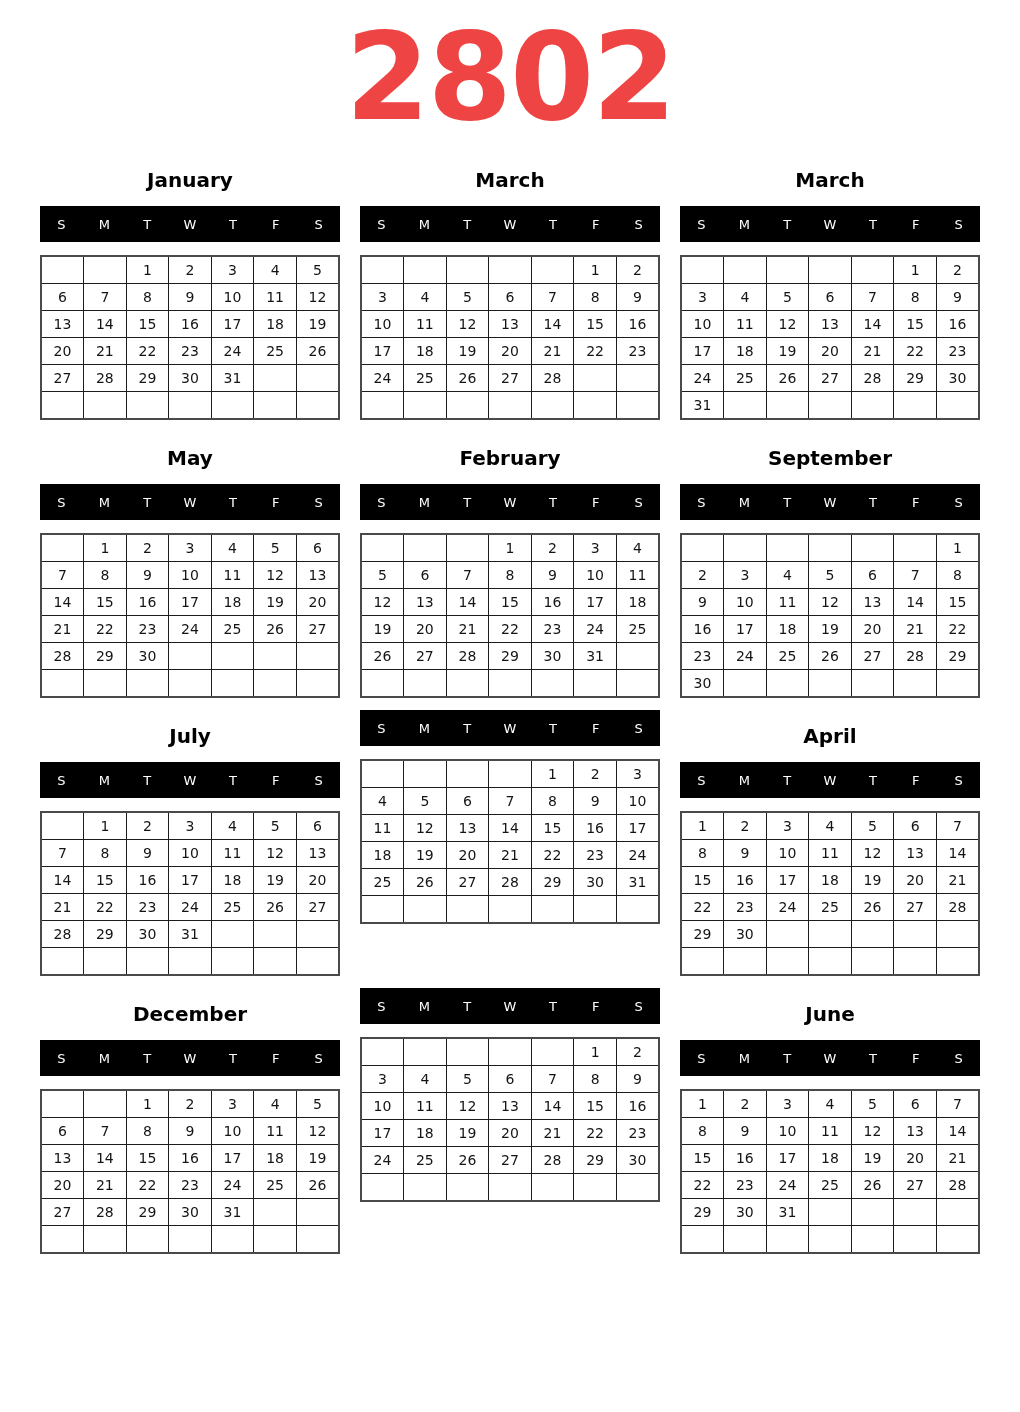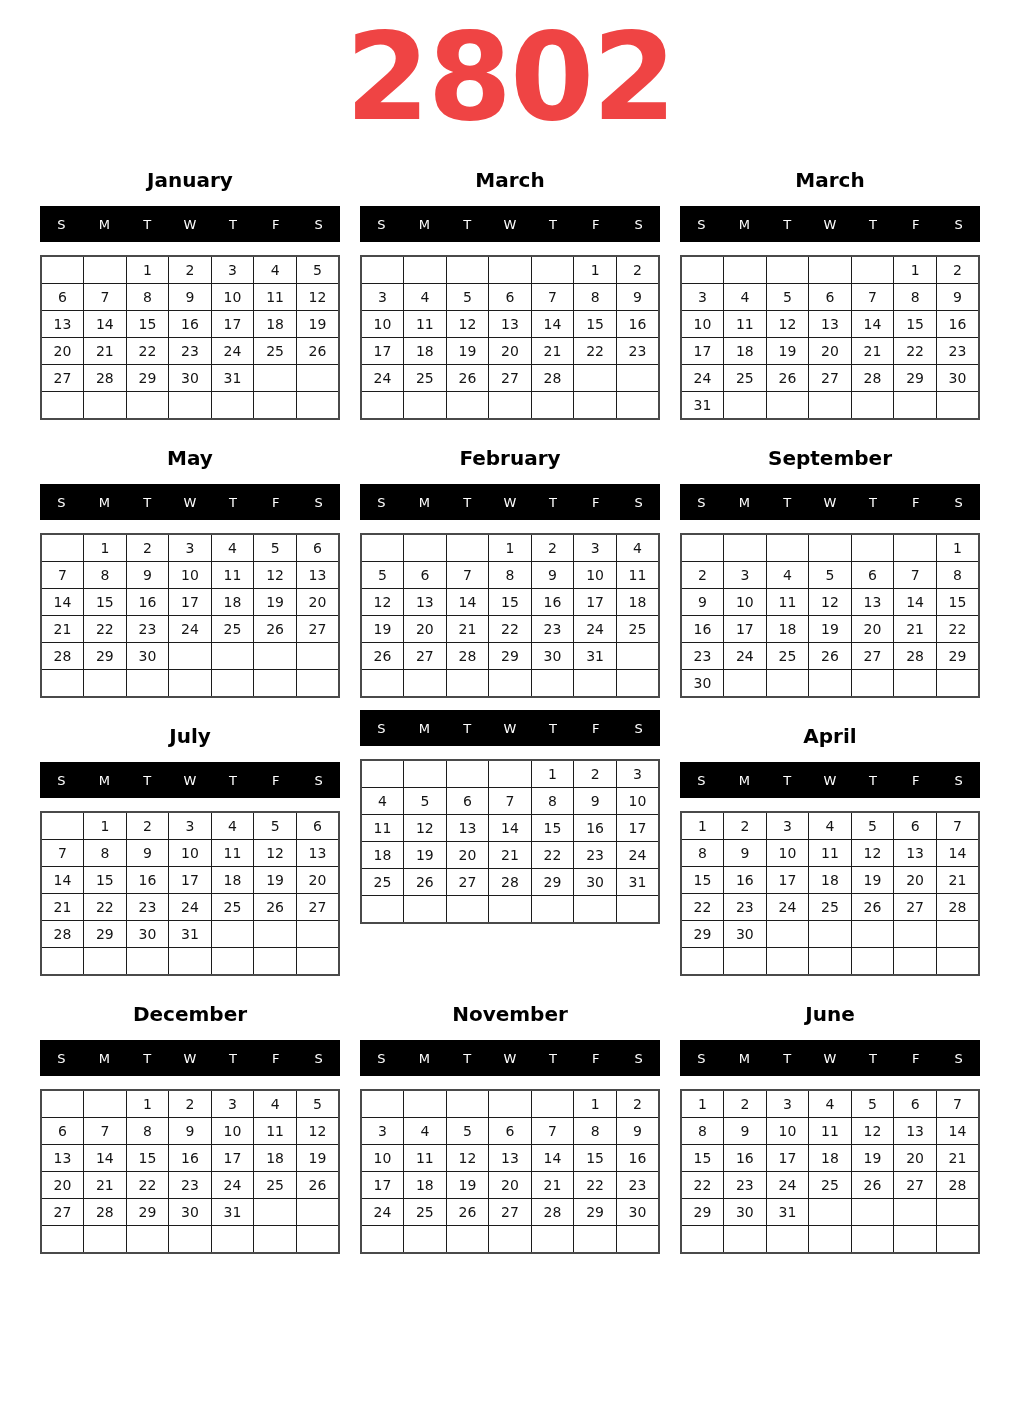--- a/index.html
+++ b/index.html
@@ -777,21 +777,20 @@
               <td></td>
               <td></td>
               <td></td>
               <td></td>
             </tr>
           </tbody>
         </table>
   </section>
 
   <section class="month">
-    <h2 class="month-name">November</h2>
     <div class="weekday-bar">
           <span>S</span>
           <span>M</span>
           <span>T</span>
           <span>W</span>
           <span>T</span>
           <span>F</span>
           <span>S</span>
         </div>
     <table class="day-grid">

